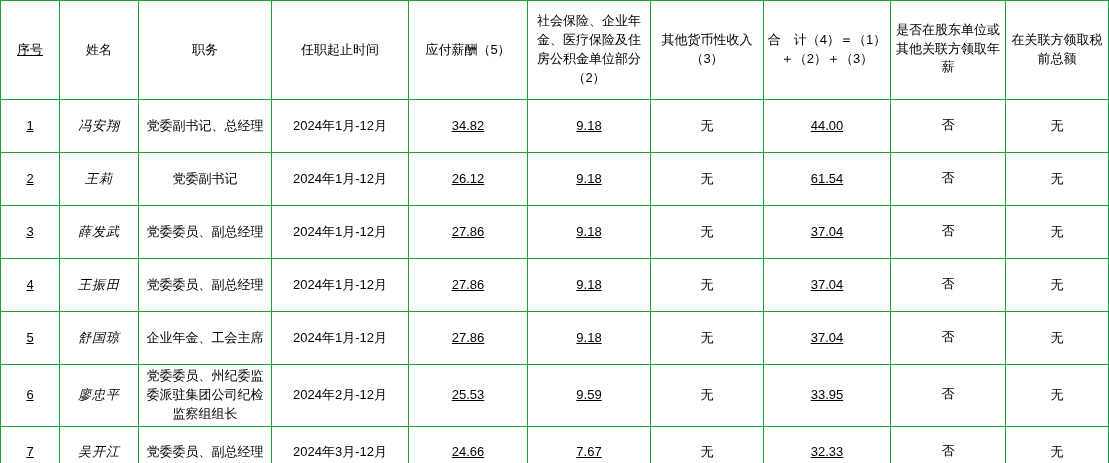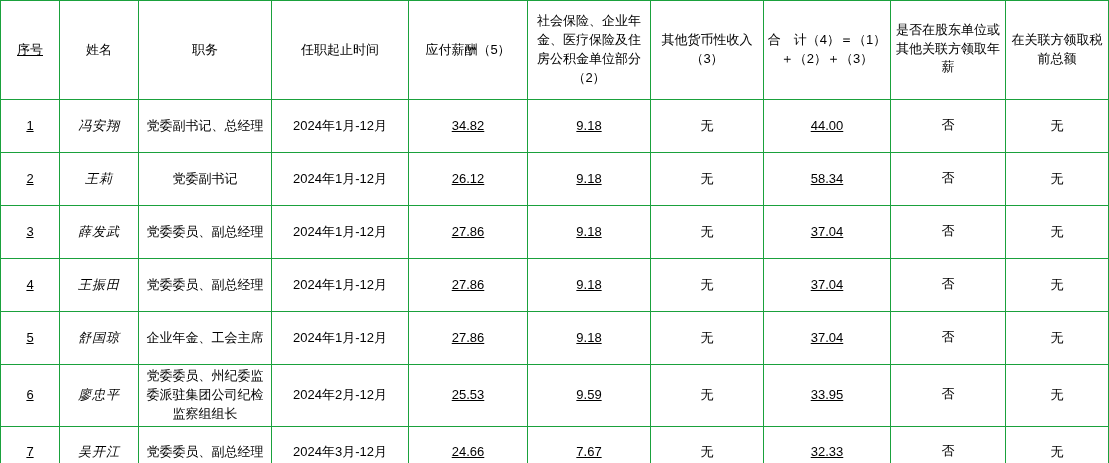--- a/index.html
+++ b/index.html
@@ -99,21 +99,21 @@
         <td class="c10"></td>
       </tr>
       <tr>
         <td class="c0">2</td>
         <td class="c1 name">王莉</td>
         <td class="c2 title-cell">党委副书记</td>
         <td class="c3">2024年1月-12月</td>
         <td class="c4 num">26.12</td>
         <td class="c5 num">9.18</td>
         <td class="c6">无</td>
-        <td class="c7 num">58.34</td>
+        <td class="c7 num">61.54</td>
         <td class="c8">否</td>
         <td class="c9">无</td>
         <td class="c10"></td>
       </tr>
       <tr>
         <td class="c0">3</td>
         <td class="c1 name">薛发武</td>
         <td class="c2 title-cell">党委委员、副总经理</td>
         <td class="c3">2024年1月-12月</td>
         <td class="c4 num">27.86</td>

